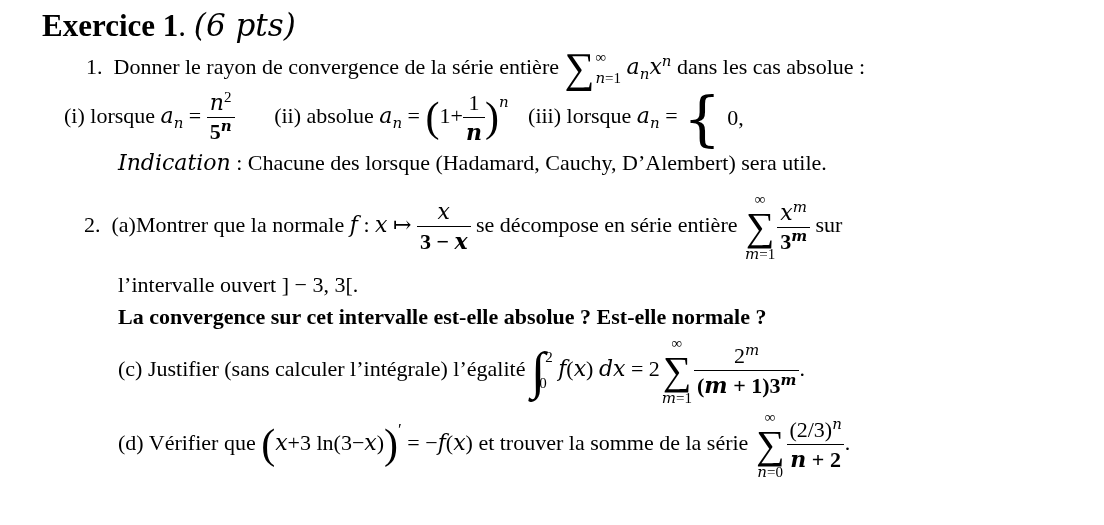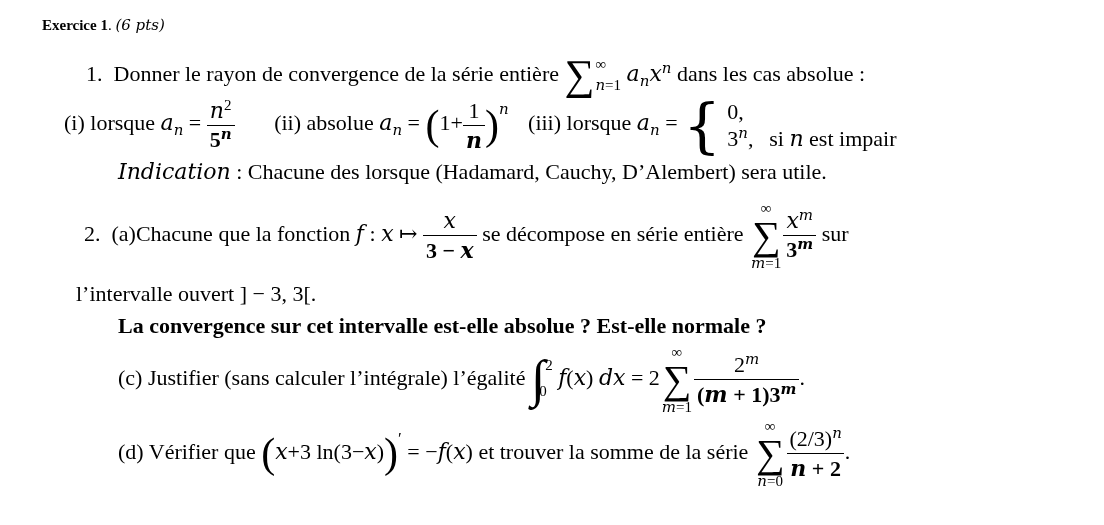--- a/index.html
+++ b/index.html
@@ -46,26 +46,26 @@
 
   
   .cases { display:inline-flex; align-items:center; vertical-align:middle; }
   .cases .brace { font-size:60px; line-height:0.8; margin-right:6px;
         font-family:"DejaVu Serif",serif; }
   .cases .body { display:inline-flex; flex-direction:column; line-height:1.25; }
   .case-row { display:flex; }
   .case-val { min-width:42px; }
 
   
-  .l-title { margin:10px 0 0 42px; font-size:15px; }
-  .l-q1    { margin:16px 0 0 86px; }
+  .l-title { margin:10px 0 0 42px; font-size:31px; }
+  .l-q1    { margin:8px 0 0 86px; }
   .l-cases { margin:2px 0 0 64px; }
   .l-ind   { margin:4px 0 0 118px; }
   .l-q2a   { margin:14px 0 0 84px; }
-  .l-int   { margin:8px 0 0 76px; }
+  .l-int   { margin:8px 0 0 118px; }
   .l-conv  { margin:2px 0 0 118px;font-weight:bold; }
   .l-c     { margin:4px 0 0 118px; }
   .l-d     { margin:4px 0 0 118px; }
   .g2 { margin-left:34px; }
   .g3 { margin-left:14px; }
 </style>
 </head>
 <body>
 
 <div class="page">
@@ -111,38 +111,34 @@
     <span class="g3">
       <span>(iii) lorsque</span>
       <span><span class="it">a</span><sub class="it">n</sub></span>
       <span>=</span>
       <span class="cases">
           <span class="brace">{</span>
           <span class="body">
             <span class="case-row">
               <span class="case-val">0,</span>
             </span>
-            <span class="case-row">
-              <span class="case-val"><span>3</span><sup class="it">n</sup><span>,</span></span>
-              <span><span>si</span> <span class="it">n</span> <span>est impair</span></span>
-            </span>
           </span>
         </span>
     </span>
   </div>
 
   <div class="line l-ind">
     <span class="it">Indication</span>
     <span>:</span>
     <span>Chacune des lorsque (Hadamard, Cauchy, D’Alembert) sera utile.</span>
   </div>
 
   <div class="line l-q2a">
     <span>2.</span>&nbsp;
-    <span>(a)Chacune que la fonction</span>
+    <span>(a)Montrer que la normale</span>
     <span><span class="it">f</span> <span>:</span> <span class="it">x</span> <span>↦</span></span>
     <span class="frac">
         <span class="num it">x</span>
         <span class="den"><span>3 −</span> <span class="it">x</span></span>
       </span>
     <span>se décompose en série entière</span>
     <span class="sum-disp">
         <span>∞</span>
         <span class="sigma">∑</span>
         <span><span class="it">m</span><span>=1</span></span>

